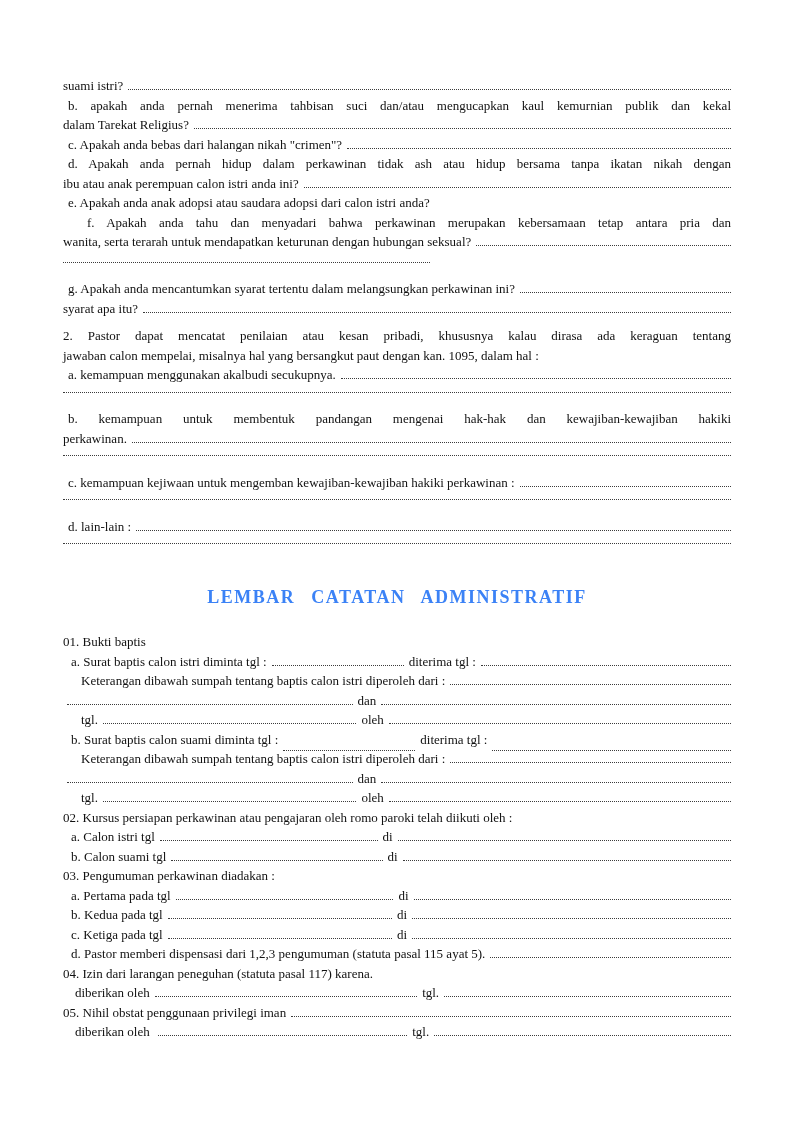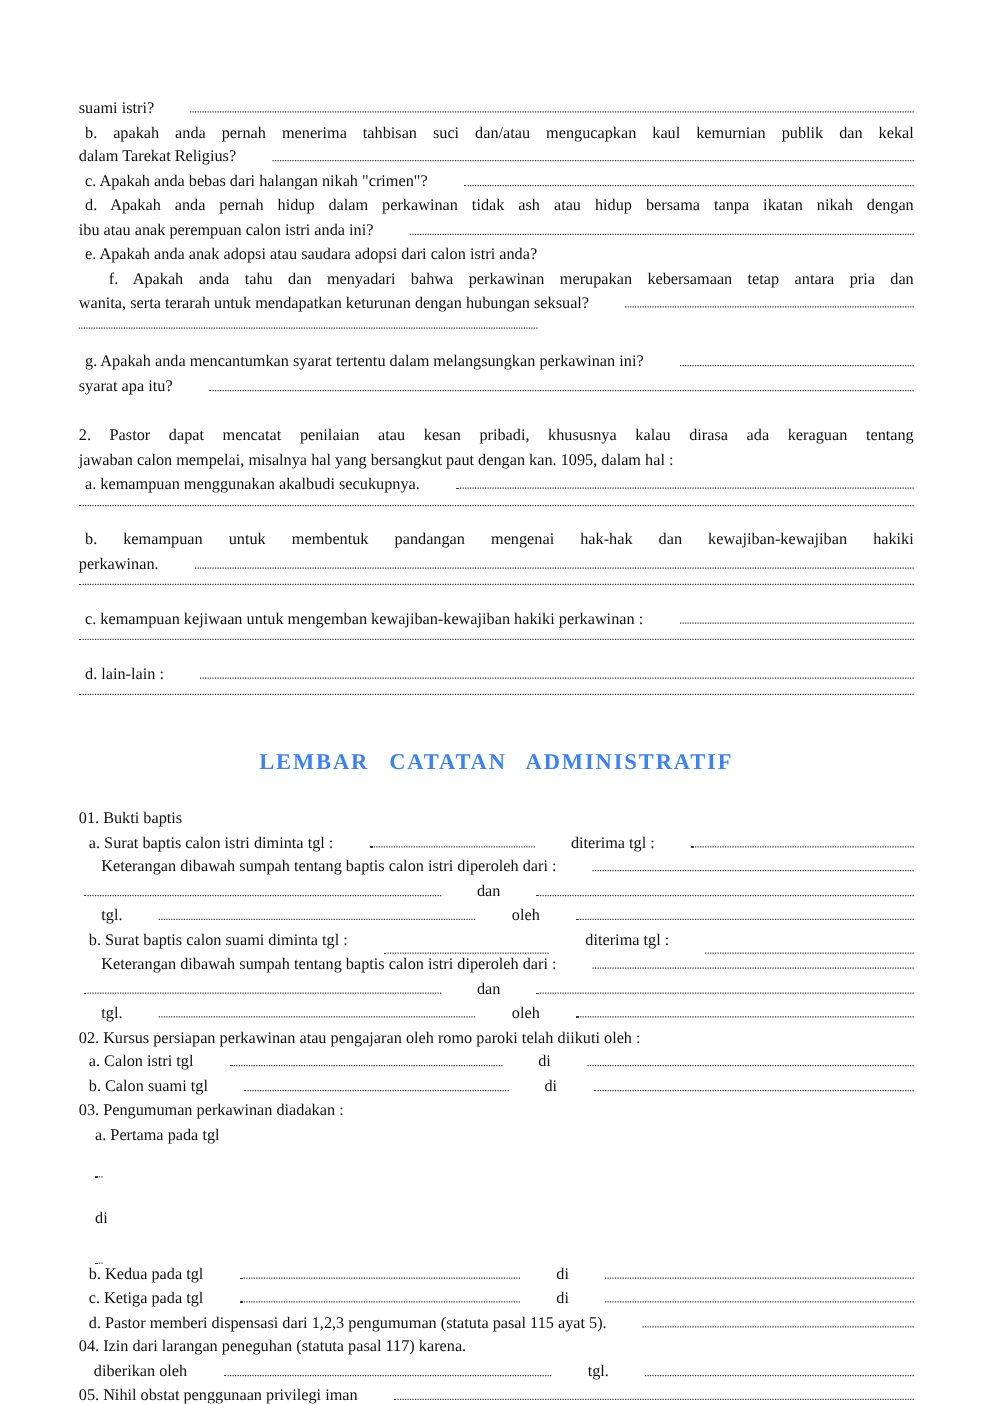--- a/index.html
+++ b/index.html
@@ -12,38 +12,37 @@
     font-size: 13px;
     line-height: 19.5px;
     color: #111;
     overflow: hidden;
   }
   main { display: block; }
   .line {
     display: flex;
     align-items: baseline;
     min-height: 19.5px;
-    gap: 24px;
   }
   .line.justify {
     display: block;
     text-align: justify;
     text-align-last: justify;
   }
   .seg-text { white-space: pre; }
   .seg-text:not(:first-child) { margin-left: 5px; }
   .dots {
     flex: 1 1 auto;
     height: 2px;
     margin-bottom: -2px;
     border-bottom: 1px dotted #3c3c3c;
     min-width: 6px;
   }
   .dots:not(:first-child) { margin-left: 5px; }
-  .section-pastoral { margin-top: 20px; }
+  .section-pastoral { margin-top: 8px; }
   .doc-title {
     margin: 27px 0 25px 0;
     text-align: center;
     font-size: 18px;
     font-weight: bold;
     letter-spacing: 1.5px;
     word-spacing: 10px;
     color: #3b82f6;
   }
 </style>
@@ -183,21 +182,21 @@
       </div>
       <div class="line" style="padding-left: 8px;">
         <span class="seg-text">b. Calon suami tgl</span>
         <span class="dots" style="flex: 0 0 32%;"></span>
         <span class="seg-text">di</span>
         <span class="dots"></span>
       </div>
       <div class="line">
         <span class="seg-text">03. Pengumuman perkawinan diadakan :</span>
       </div>
-      <div class="line" style="padding-left: 8px; flex-direction: column;">
+      <div class="line" style="padding-left: 8px;">
         <span class="seg-text">a. Pertama pada tgl</span>
         <span class="dots" style="flex: 0 0 33%;"></span>
         <span class="seg-text">di</span>
         <span class="dots"></span>
       </div>
       <div class="line" style="padding-left: 8px;">
         <span class="seg-text">b. Kedua pada tgl</span>
         <span class="dots" style="flex: 0 0 34%;"></span>
         <span class="seg-text">di</span>
         <span class="dots"></span>

